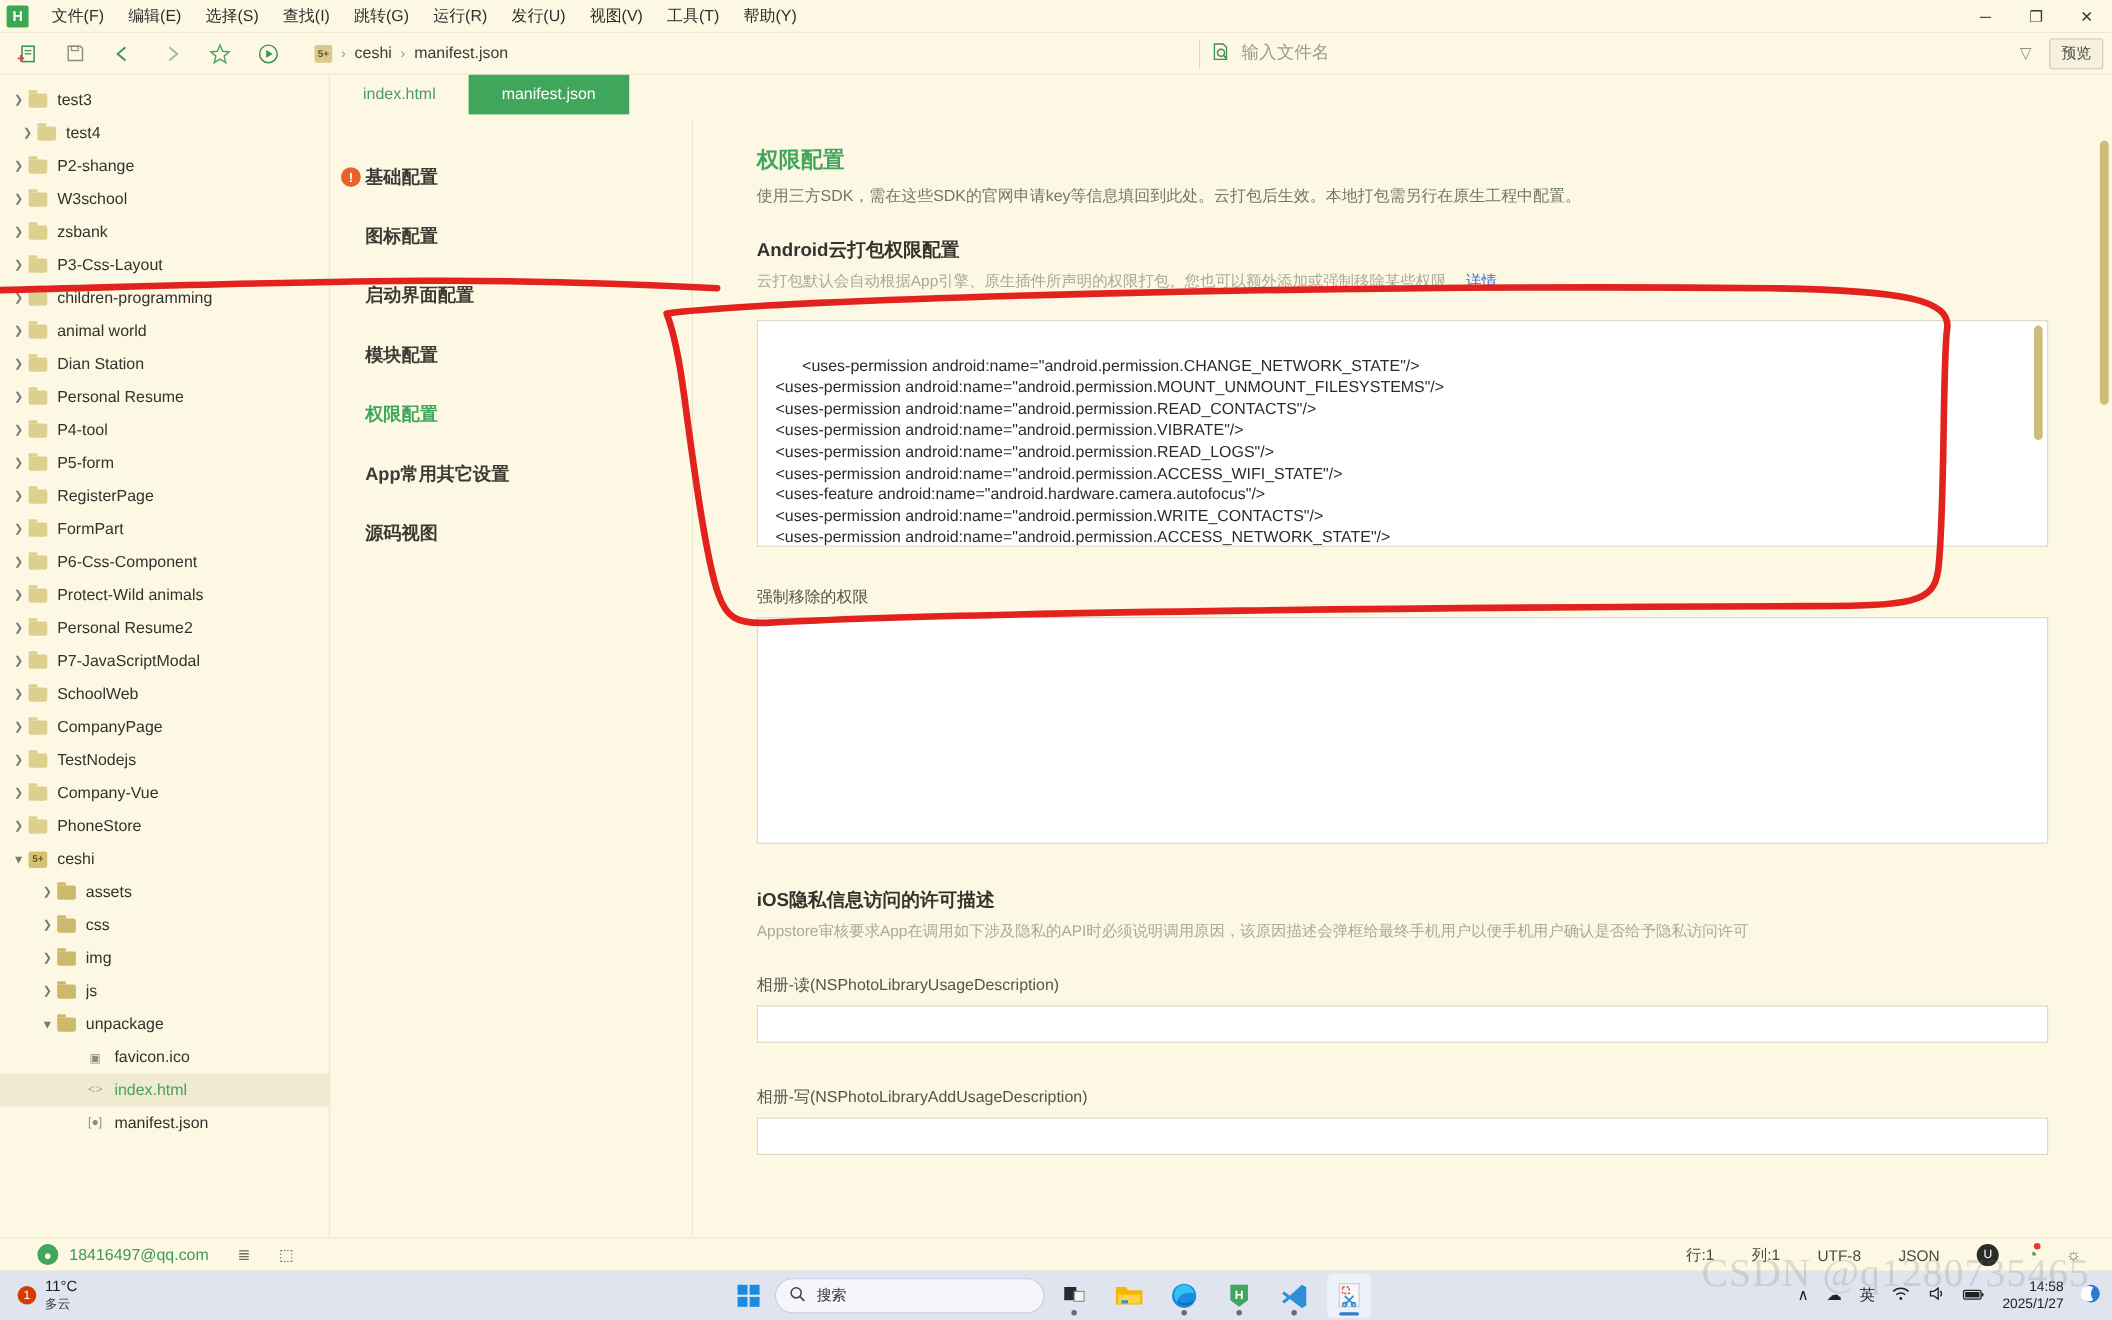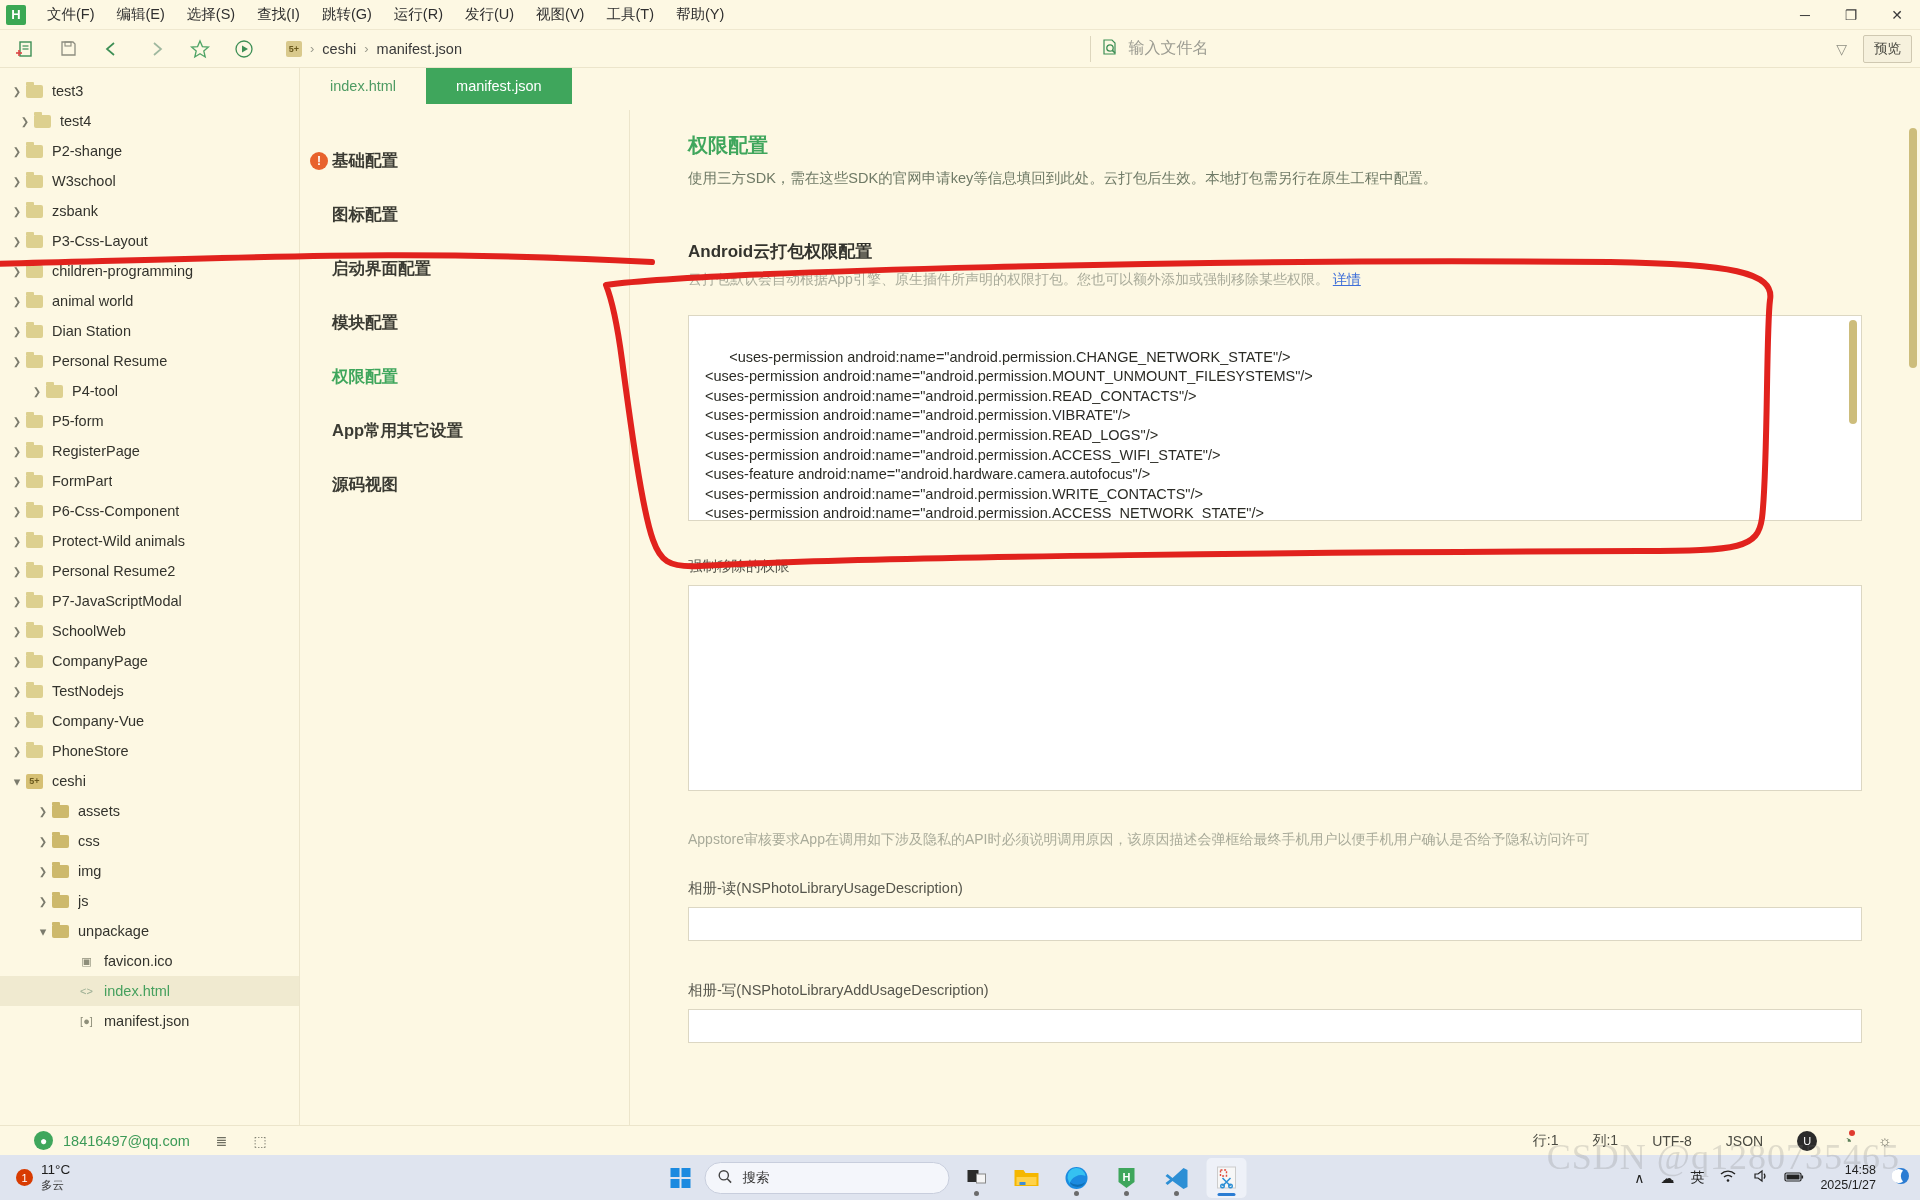--- a/index.html
+++ b/index.html
@@ -170,21 +170,21 @@
   .mnav-label { position: relative; }
 
   
   .main-panel {
     position: absolute; top: 110px; left: 630px; right: 18px; bottom: 75px;
     background: #fdf8e3; overflow: hidden; padding: 22px 40px 0 58px;
   }
   .sec-title {
     font-size: 20px; font-weight: bold; color: #3fa65c; margin-bottom: 10px;
   }
-  .sec-desc { font-size: 14.5px; color: #6f7a66; margin-bottom: 52px; }
+  .sec-desc { font-size: 14.5px; color: #6f7a66; margin-bottom: 28px; }
   .sub-title {
     font-size: 17px; font-weight: bold; color: #33332d; margin-bottom: 8px;
   }
   .sub-desc {
     font-size: 14px; color: #a9ab9a; margin-bottom: 26px;
   }
   .sub-desc .link { color: #3f6fd8; text-decoration: underline; }
   .field-label { font-size: 14.5px; color: #55554c; margin-bottom: 9px; }
   .code-area {
     position: relative; background: #ffffff; border: 1px solid #dcd7c3;
@@ -453,21 +453,21 @@
         <div class="tree-row" style="padding-left: 8px;">
           <span class="chev closed"></span>
           <span class="folder-ico"></span>
           <span class="tree-label">Dian Station</span>
         </div>
         <div class="tree-row" style="padding-left: 8px;">
           <span class="chev closed"></span>
           <span class="folder-ico"></span>
           <span class="tree-label">Personal Resume</span>
         </div>
-        <div class="tree-row" style="padding-left: 8px; margin-left: 20px;">
+        <div class="tree-row" style="padding-left: 8px;">
           <span class="chev closed"></span>
           <span class="folder-ico"></span>
           <span class="tree-label">P4-tool</span>
         </div>
         <div class="tree-row" style="padding-left: 8px;">
           <span class="chev closed"></span>
           <span class="folder-ico"></span>
           <span class="tree-label">P5-form</span>
         </div>
         <div class="tree-row" style="padding-left: 8px;">
@@ -664,20 +664,21 @@
 &lt;uses-permission android:name="android.permission.CAMERA"/&gt;
 &lt;uses-permission android:name="android.permission.RECORD_AUDIO"/&gt;</span>
       <div class="code-scrollbar"></div>
     </div>
 
     <div class="field-label">强制移除的权限</div>
     <div class="blank-area">
       <span></span>
     </div>
 
+    <div class="ios-title">iOS隐私信息访问的许可描述</div>
     <div class="ios-desc">Appstore审核要求App在调用如下涉及隐私的API时必须说明调用原因，该原因描述会弹框给最终手机用户以便手机用户确认是否给予隐私访问许可</div>
 
     <div class="ios-field-label">相册-读(NSPhotoLibraryUsageDescription)</div>
     <div class="ios-input">
       <span></span>
     </div>
 
     <div class="ios-field-label">相册-写(NSPhotoLibraryAddUsageDescription)</div>
     <div class="ios-input">
       <span></span>

